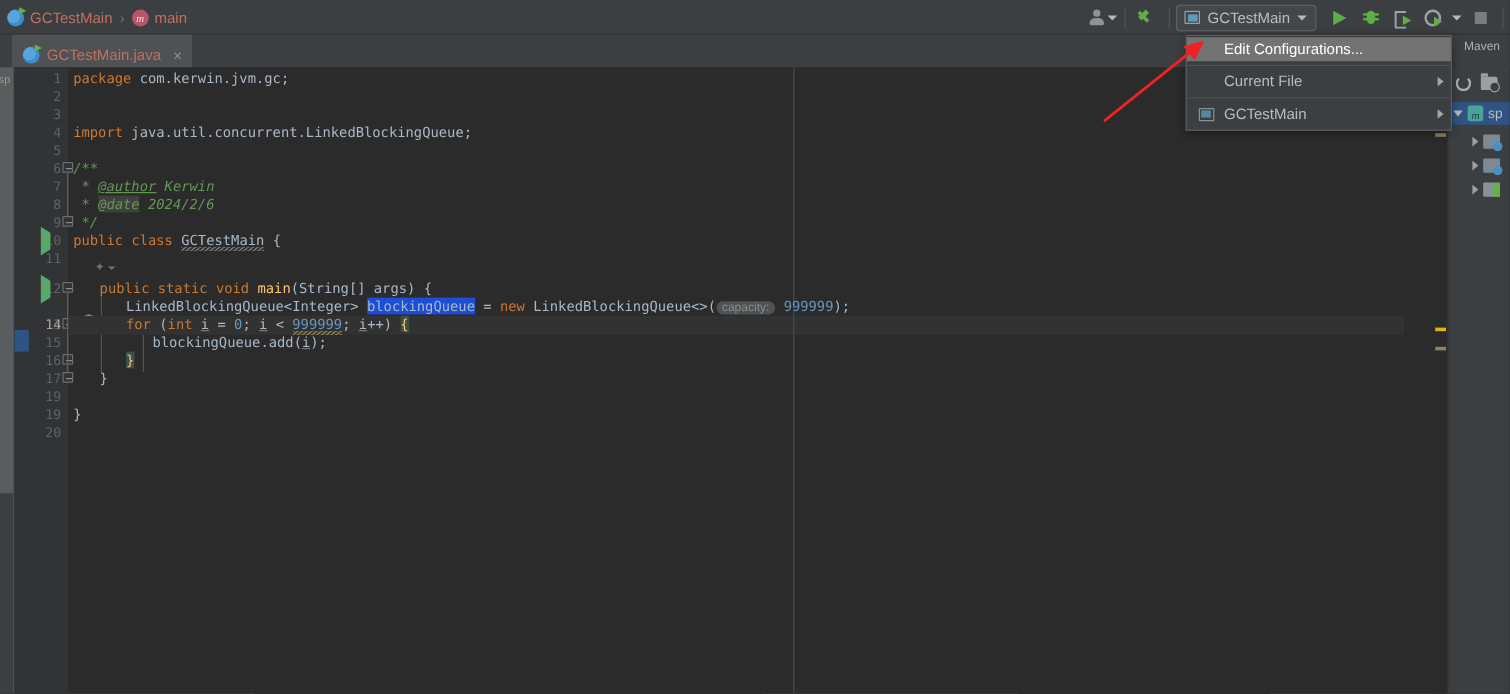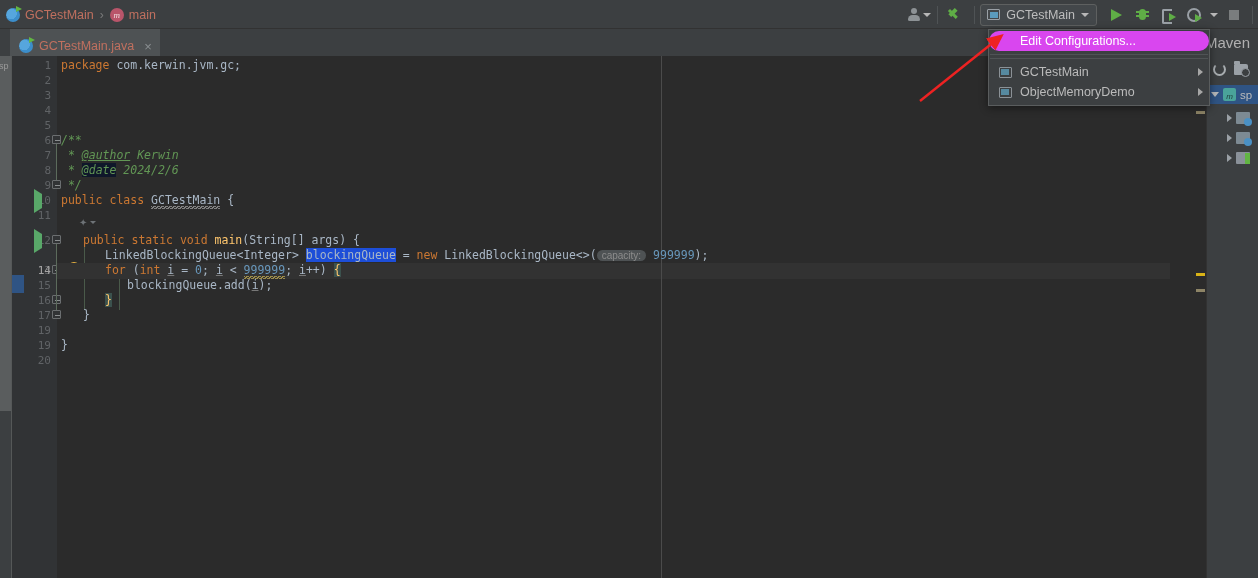--- a/index.html
+++ b/index.html
@@ -100,21 +100,21 @@
 
   .codearea{position:absolute;left:57px;top:0;right:0;height:522px;}
   .cl{position:absolute;white-space:pre;left:0;color:#a9b7c6;line-height:15px;}
   .curline{position:absolute;left:0;right:88px;height:16px;background:#323232;}
   .rmargin{position:absolute;left:604px;top:0;width:1px;height:522px;background:#4b4b4b;}
 
   .k{color:#cc7832;}
   .n{color:#6897bb;}
   .cmt{color:#629755;font-style:italic;}
   .tag{color:#629755;font-style:italic;text-decoration:underline;}
-  .tagh{color:#629755;font-style:italic;background:#0f172a;}
+  .tagh{color:#629755;font-style:italic;background:#404040;}
   .hl-ident{background:#1d4ed8;color:#a9b7c6;}
   .hint{background:#4e5254;color:#8c8c8c;border-radius:7px;padding:0 5px;font-size:10px;
         font-family:"Liberation Sans",sans-serif;}
   .brace-hl{background:#3b514d;color:#ffc66d;}
   .ul-var{text-decoration:underline;text-decoration-color:#777;}
 
   .squiggle{ background-image:
       repeating-linear-gradient(135deg,#9b8b4a 0 1px,transparent 1px 2px);
       background-position:0 100%; background-repeat:repeat-x; background-size:4px 3px;
       padding-bottom:2px;}
@@ -122,21 +122,21 @@
       repeating-linear-gradient(135deg,#808080 0 1px,transparent 1px 2px);
       background-position:0 100%; background-repeat:repeat-x; background-size:4px 3px;
       padding-bottom:2px;}
 
   .floating-hint{position:absolute;left:20px;top:219px;color:#6e7377;font-size:10px;
      font-family:"Liberation Sans",sans-serif;display:flex;align-items:center;gap:3px;}
   .mini-caret{width:0;height:0;border-left:3px solid transparent;border-right:3px solid transparent;border-top:3px solid #6e7377;}
   .stripe-inner{position:absolute;right:0;top:0;width:12px;height:522px;background:#2b2b2b;}
   .stripe-mark{position:absolute;right:1px;width:9px;height:3px;}
   .stripe-scroll{position:absolute;right:0;top:0;width:12px;height:8px;background:#5a5d5e;}
-  .maven-label{position:absolute;right:8px;top:34px;color:#b0b0b0;font-size:15px;}
+  .maven-label{position:absolute;right:8px;top:34px;color:#b0b0b0;font-size:10px;}
   .maven-body{position:absolute;left:1206px;top:56px;width:52px;height:522px;background:#3c3f41;
       border-left:1px solid #323232;}
   .mvn-toolbar{position:absolute;left:0;top:0;width:52px;height:26px;display:flex;align-items:center;gap:8px;padding-left:6px;}
   .refresh-ic{width:13px;height:13px;border:2px solid #a8adb0;border-radius:50%;border-top-color:transparent;position:relative;}
   .folder-ic{width:14px;height:11px;background:#9aa0a6;border-radius:1px 2px 2px 1px;position:relative;}
   .folder-ic:before{content:"";position:absolute;left:0;top:-3px;width:6px;height:3px;background:#9aa0a6;border-radius:1px 1px 0 0;}
   .folder-ic:after{content:"";position:absolute;right:-2px;bottom:-2px;width:7px;height:7px;border-radius:50%;
       background:#3c3f41;border:1.5px solid #9aa0a6;}
 
   .mvn-root{position:absolute;left:0;top:29px;width:52px;height:19px;background:#2f5484;display:flex;align-items:center;gap:4px;padding-left:4px;}
@@ -148,21 +148,21 @@
   .fold-ic{width:14px;height:12px;background:#7d8a93;border-radius:1px;position:relative;}
   .fold-ic.blue:after{content:"";position:absolute;right:-2px;bottom:-2px;width:8px;height:8px;border-radius:50%;background:#4a90c4;}
   .fold-ic.green{background:#8a9199;}
   .fold-ic.green:after{content:"";position:absolute;right:0px;bottom:0px;width:5px;height:11px;background:#62b543;}
   .mvn-text{color:#bbb;font-size:11.5px;white-space:nowrap;}
 
   
   .menu{position:absolute;left:988px;top:29px;width:222px;background:#3c3f41;
         border:1px solid #5a5d5e;box-shadow:0 2px 8px rgba(0,0,0,.45);padding:1px 0 3px;}
   .mitem{height:20px;display:flex;align-items:center;padding:0 6px 0 8px;gap:7px;color:#bbbbbb;font-size:12.5px;}
-  .mitem.sel{background:#d946ef;color:#ffffff;border-radius:10px;}
+  .mitem.sel{background:#737373;color:#ffffff;}
   .mitem .mi-ic{width:16px;display:flex;align-items:center;justify-content:center;flex:0 0 16px;}
   .mitem .mi-label{flex:1;white-space:nowrap;}
   .mitem .mi-arrow{width:0;height:0;border-top:4px solid transparent;border-bottom:4px solid transparent;border-left:5px solid #a6a6a6;}
   .msep{height:1px;background:#4f5355;margin:3px 1px;}
   .mhead{height:19px;display:flex;align-items:center;padding-left:8px;color:#9a9a9a;font-size:11.5px;font-weight:bold;}
 
   .save-ic{width:13px;height:13px;background:#9aa0a6;border-radius:1px;position:relative;}
   .save-ic:before{content:"";position:absolute;left:3px;top:0;width:7px;height:5px;background:#3c3f41;}
   .save-ic:after{content:"";position:absolute;left:2.5px;bottom:0;width:8px;height:5px;background:#3c3f41;}
   .cfg-ic{width:13px;height:11px;border:1.6px solid #8b9196;border-radius:1px;position:relative;}
@@ -299,20 +299,21 @@
 
     <div style="position:absolute;left:84px;top:188px;width:1px;height:66px;background:#4a5a4a;"></div>
     <div style="position:absolute;left:119px;top:218px;width:1px;height:36px;background:#4a5a4a;"></div>
 
     <div class="codearea">
       <div class="curline" style="top:207px;"></div>
       <div class="rmargin"></div>
 
       <div class="cl" style="top:2px;left:4px;"><span class="k">package</span><span> com.kerwin.jvm.gc;</span></div>
 
+      <div class="cl" style="top:47px;left:4px;"><span class="k">import</span><span> java.util.concurrent.LinkedBlockingQueue;</span></div>
 
       <div class="cl cmt" style="top:77px;left:4px;"><span>/**</span></div>
       <div class="cl" style="top:92px;left:4px;"><span class="cmt"> * </span><span class="tag">@author</span><span class="cmt"> Kerwin</span></div>
       <div class="cl" style="top:107px;left:4px;"><span class="cmt"> * </span><span class="tagh">@date</span><span class="cmt"> 2024/2/6</span></div>
       <div class="cl cmt" style="top:122px;left:4px;"><span> */</span></div>
 
       <div class="cl" style="top:137px;left:4px;"><span class="k">public</span> <span class="k">class</span> <span class="squiggle-g">GCTestMain</span> <span>{</span></div>
 
       <div class="cl" style="top:177px;left:26px;"><span class="k">public static void </span><span style="color:#ffc66d;">main</span><span>(String[] args) {</span></div>
 
@@ -364,34 +365,32 @@
     </div>
   </div>
   <div class="maven-label">Maven</div>
 
   <div class="menu">
     <div class="mitem sel">
       <span class="mi-ic"></span>
       <span class="mi-label">Edit Configurations...</span>
     </div>
     <div class="msep"></div>
+    <div class="mitem">
+      <span class="mi-ic"></span>
+      <span class="mi-label">Current File</span>
+      <span class="mi-arrow"></span>
+    </div>
     <div class="msep"></div>
 
     <div class="mitem">
       <span class="mi-ic">
           <span class="cfg-ic"></span>
         </span>
       <span class="mi-label">GCTestMain</span>
-      <span class="mi-arrow"></span>
-    </div>
-    <div class="mitem">
-      <span class="mi-ic">
-          <span class="cfg-ic"></span>
-        </span>
-      <span class="mi-label">ObjectMemoryDemo</span>
       <span class="mi-arrow"></span>
     </div>
   </div>
 
   <svg class="annot" viewBox="0 0 1258 578">
     <defs>
       <marker id="ah" markerWidth="7" markerHeight="7" refX="5" refY="3.2" orient="auto">
         <path d="M0,0 L7,3.2 L0,6.4 z" fill="#ee2222"></path>
       </marker>
     </defs>

